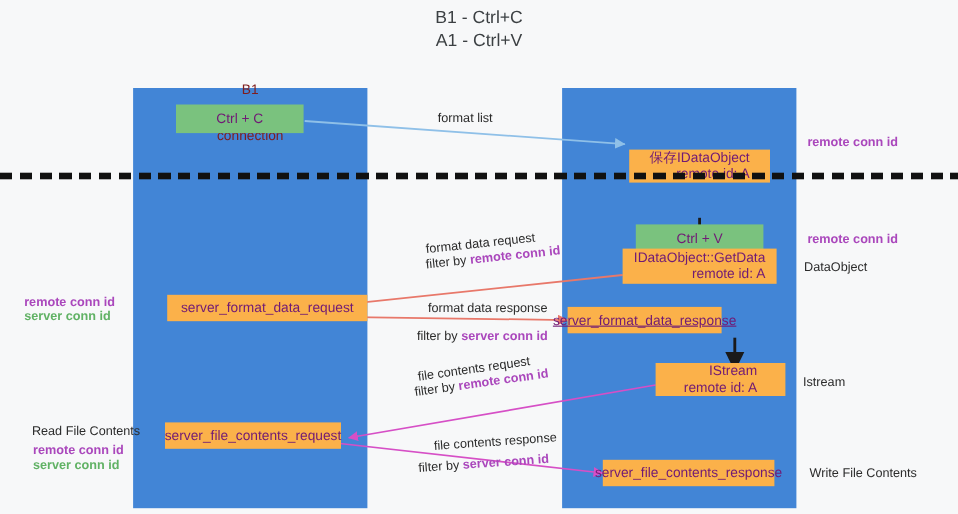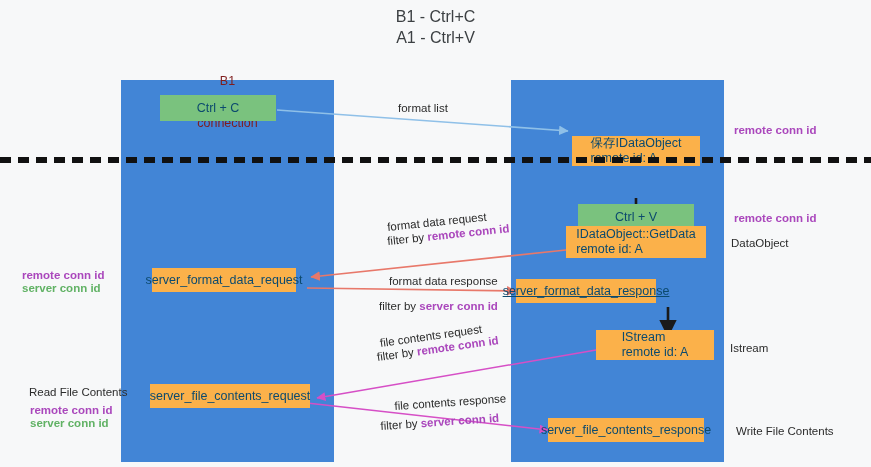--- a/index.html
+++ b/index.html
@@ -53,24 +53,24 @@
   }
 
   
   .box {
     position: absolute;
     box-sizing: border-box;
     display: flex;
     flex-direction: column;
     align-items: center;
     justify-content: center;
-    color: #0c4a6e;
+    color: #701a75;
     font-size: 12.5px;
     line-height: 15px;
-    text-align: left;
+    text-align: right;
     white-space: pre;
   }
   .box.green { background: #7ac27e; }
   .box.orange { background: #fbb košice; }
   .box.orange { background: #fbb14a; }
 
   
   .divider {
     position: absolute;
     left: 0;
@@ -158,21 +158,21 @@
   <div class="box green" style="left:160px; top:95px; width:116px; height:26px;">Ctrl + C</div>
 
   <div class="box orange" style="left:572px; top:117px; width:128px; height:30px;margin-top:19px;">保存IDataObject
 remote id: A</div>
 
   <div class="box green" style="left:578px; top:172px; width:116px; height:26px;margin-top:32px;">Ctrl + V</div>
 
   <div class="box orange" style="left:566px; top:226px; width:140px; height:32px;">IDataObject::GetData
 remote id: A</div>
 
-  <div class="box orange" style="left:152px; top:268px; width:144px; height:24px;">server_format_data_request</div>
+  <div class="box orange" style="left:152px; top:268px; width:182px; height:24px;">server_format_data_request</div>
 
   <div class="box orange" style="left:516px; top:279px; width:140px; height:24px;text-decoration:underline;">server_format_data_response</div>
 
   <div class="box orange" style="left:596px; top:330px; width:118px; height:30px;">IStream
 remote id: A</div>
 
   <div class="box orange" style="left:548px; top:418px; width:156px; height:24px;">server_file_contents_response</div>
 
   <div class="box orange" style="left:150px; top:384px; width:160px; height:24px;">server_file_contents_request</div>
 

